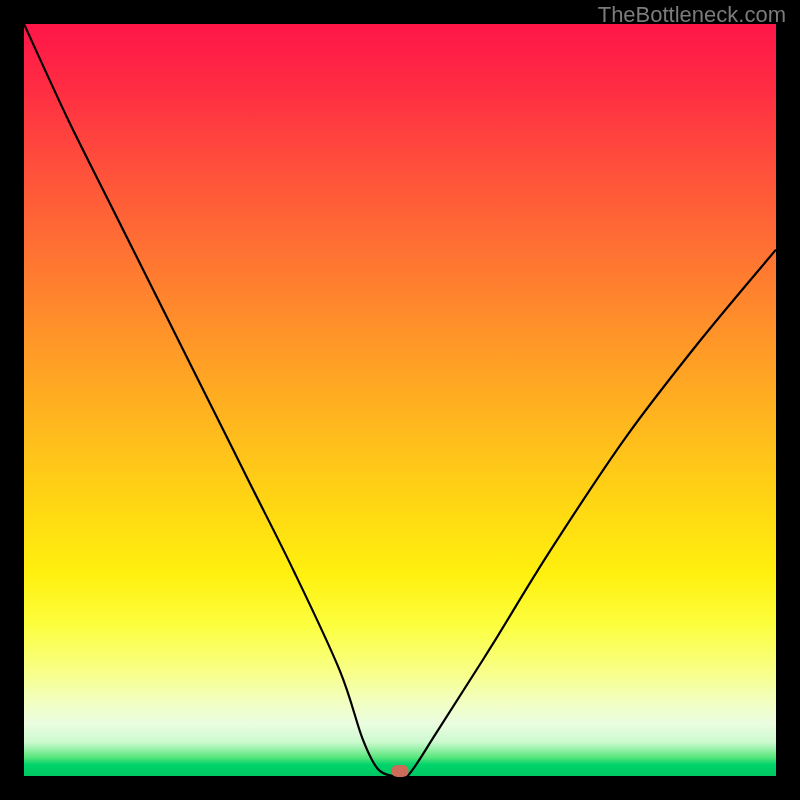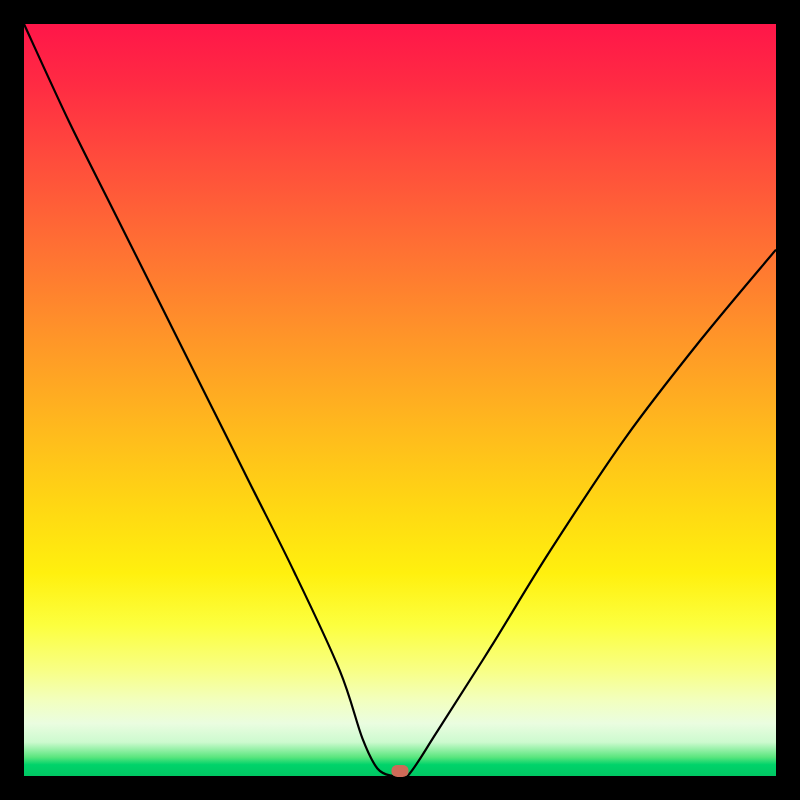--- a/index.html
+++ b/index.html
@@ -68,20 +68,21 @@
     height: 12px;
     border-radius: 6px / 5px;
     background: #ce6a58;
     transform: translate(-50%, -50%);
   }
 </style>
 </head>
 <body>
 
 <div class="frame">
+  <div class="watermark">TheBottleneck.com</div>
 
   <div class="plot-area">
     <svg class="curve" viewBox="0 0 752 752" preserveAspectRatio="none">
       <path fill="none" stroke="#000" stroke-width="2.2" d="M 0.0 0.0 C 7.5 16.3, 30.1 66.4, 45.1 97.8 C 60.2 129.1, 75.2 157.9, 90.2 188.0 C 105.3 218.1, 120.3 248.2, 135.4 278.2 C 150.4 308.3, 165.4 338.4, 180.5 368.5 C 195.5 398.6, 210.6 428.6, 225.6 458.7 C 240.6 488.8, 255.7 517.6, 270.7 549.0 C 285.8 580.3, 304.6 619.1, 315.8 646.7 C 327.1 674.3, 332.1 698.1, 338.4 714.4 C 344.7 730.7, 348.4 738.2, 353.4 744.5 C 358.5 750.7, 363.5 750.7, 368.5 752.0 C 373.5 753.3, 376.0 759.5, 383.5 752.0 C 391.0 744.5, 399.8 728.2, 413.6 706.9 C 427.4 685.6, 447.4 654.2, 466.2 624.2 C 485.0 594.1, 503.8 561.5, 526.4 526.4 C 549.0 491.3, 576.5 448.7, 601.6 413.6 C 626.7 378.5, 651.7 347.2, 676.8 315.8 C 701.9 284.5, 739.5 240.6, 752.0 225.6" id="curve-path"></path>
     </svg>
     <div class="marker" id="marker" style="left: 376px; top: 747px; background: rgb(206, 106, 88);"></div>
   </div>
 </div>
 
 </body></html>

